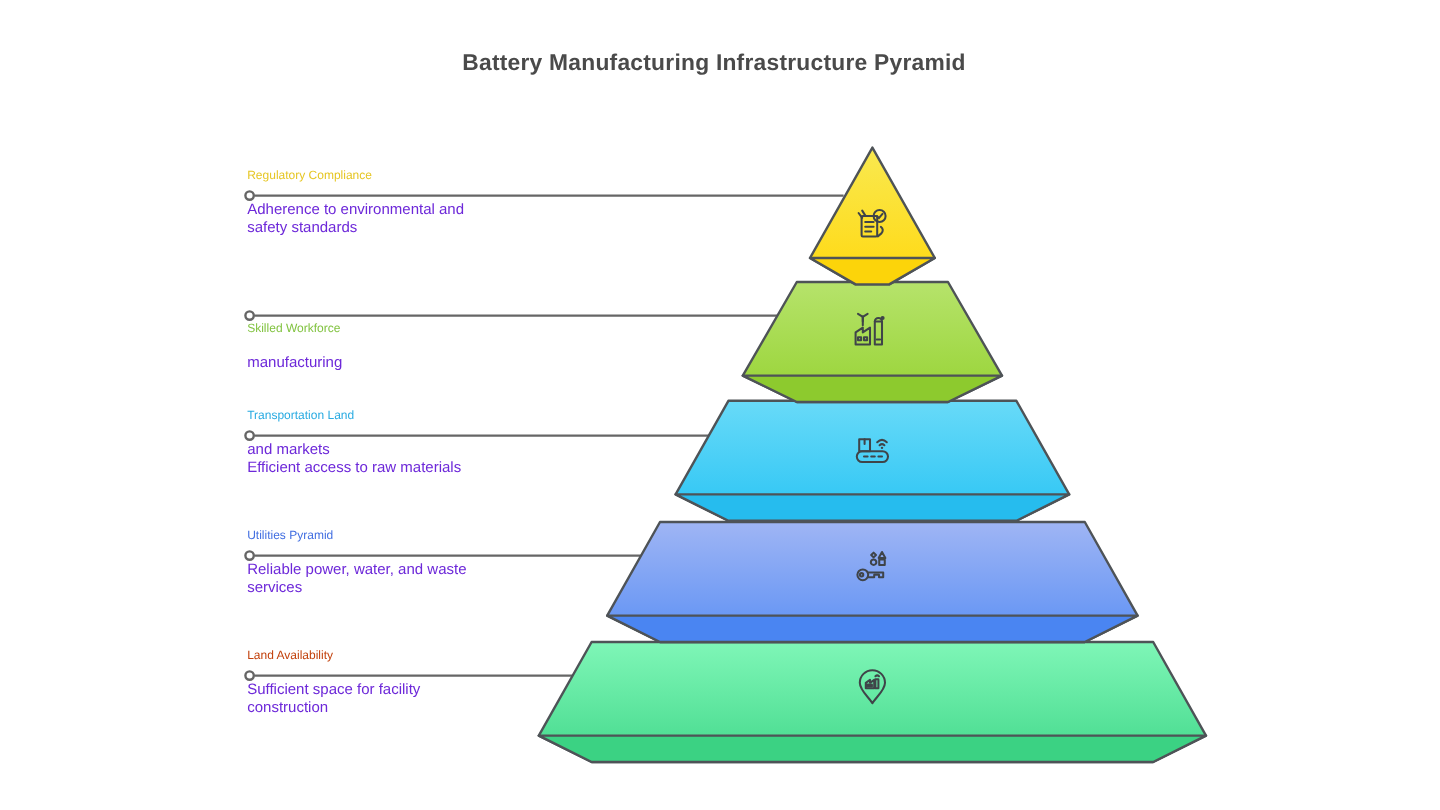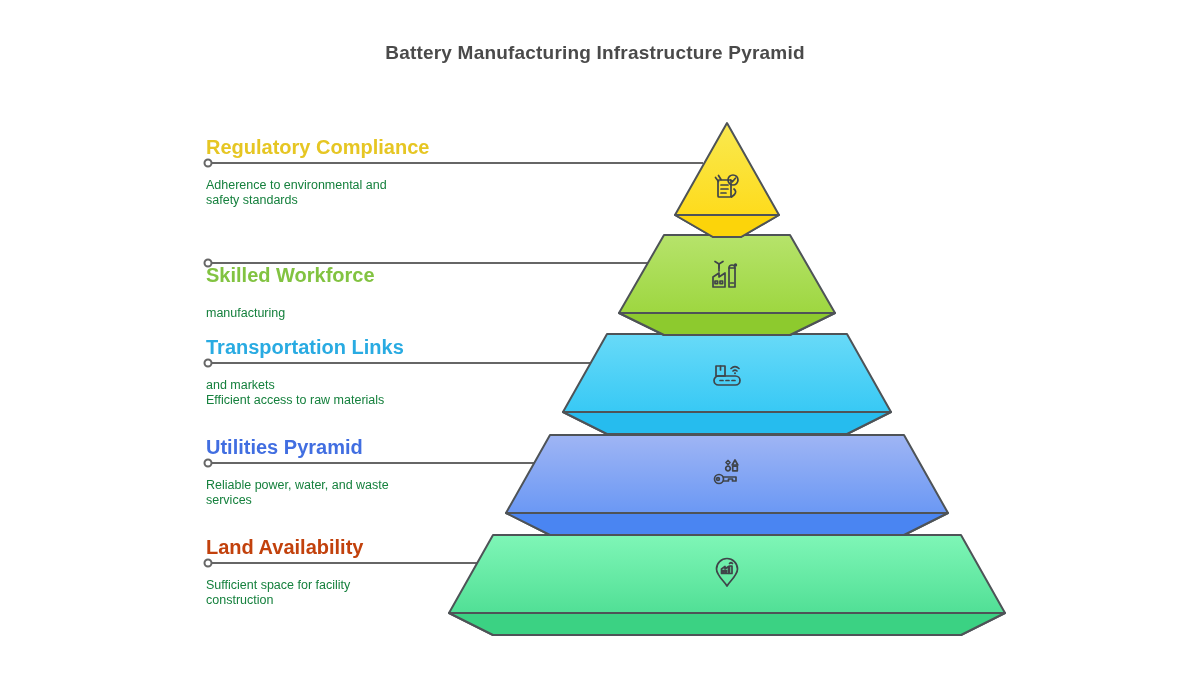--- a/index.html
+++ b/index.html
@@ -5,22 +5,22 @@
   html,body{margin:0;padding:0;background:#ffffff;}
   #canvas{
     position:relative;width:1148px;height:675px;background:#ffffff;overflow:hidden;
     font-family:"Liberation Sans", sans-serif;
   }
   #diagram-title{
     position:absolute;top:42px;left:0;width:1190px;text-align:center;
     font-size:19px;font-weight:700;color:#4a4a4a;letter-spacing:.2px;
   }
   .label-group{position:absolute;left:206px;width:230px;}
-  .label-title{font-size:20px;line-height:20px;font-weight:700;}
-  .label-desc{margin-top:21px;font-size:12.5px;line-height:15px;color:#15803d;}
+  .label-title{font-size:10px;line-height:20px;font-weight:400;}
+  .label-desc{margin-top:10px;font-size:12.5px;line-height:15px;color:#6d28d9;}
   #pyramid-svg{position:absolute;top:0;left:0;}
   .lvl-shape{stroke:#4e5357;stroke-width:2;stroke-linejoin:round;}
   .icon{stroke:#3f4449;stroke-width:1.7;fill:none;stroke-linecap:round;stroke-linejoin:round;}
   .icon .fill{fill:#3f4449;stroke:none;}
   .connector{stroke:#666666;stroke-width:2;}
   .connector-dot{fill:#ffffff;stroke:#666666;stroke-width:2;}
 </style>
 </head>
 <body>
 
@@ -156,21 +156,21 @@
   </div>
 
   <div class="label-group" style="top:237px">
     <div class="label-title" style="color: rgb(130, 195, 65); margin-top: 28px;">Skilled Workforce</div>
     <div class="label-desc">
       <div>manufacturing</div>
     </div>
   </div>
 
   <div class="label-group" style="top:337px">
-    <div class="label-title" style="color: rgb(41, 171, 226);">Transportation Links</div>
+    <div class="label-title" style="color: rgb(41, 171, 226);">Transportation Land</div>
     <div class="label-desc">
       <div>and markets</div>
       <div>Efficient access to raw materials</div>
     </div>
   </div>
 
   <div class="label-group" style="top:437px">
     <div class="label-title" style="color: rgb(65, 110, 225);">Utilities Pyramid</div>
     <div class="label-desc">
       <div>Reliable power, water, and waste</div>

